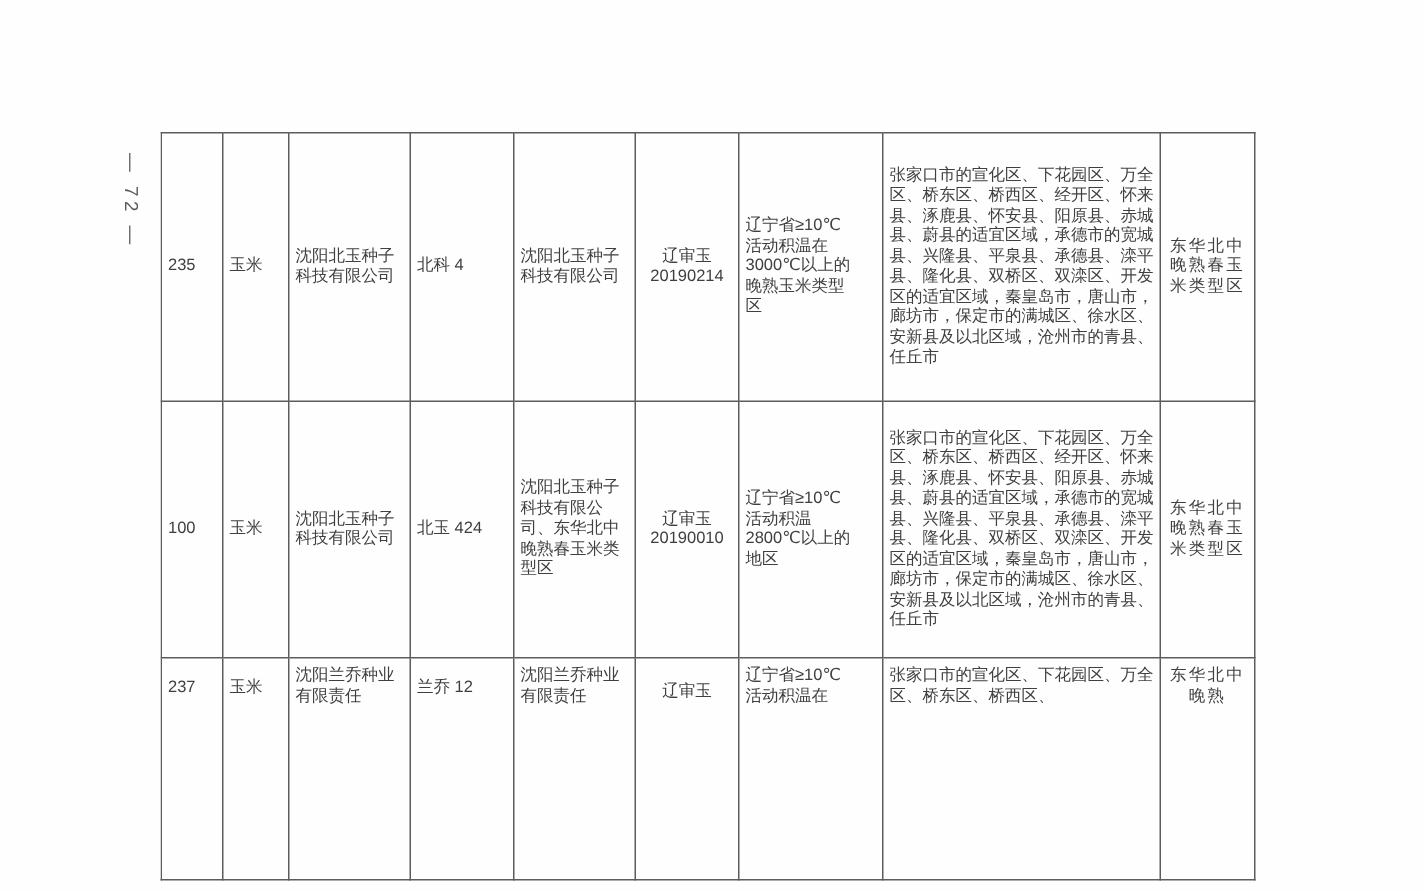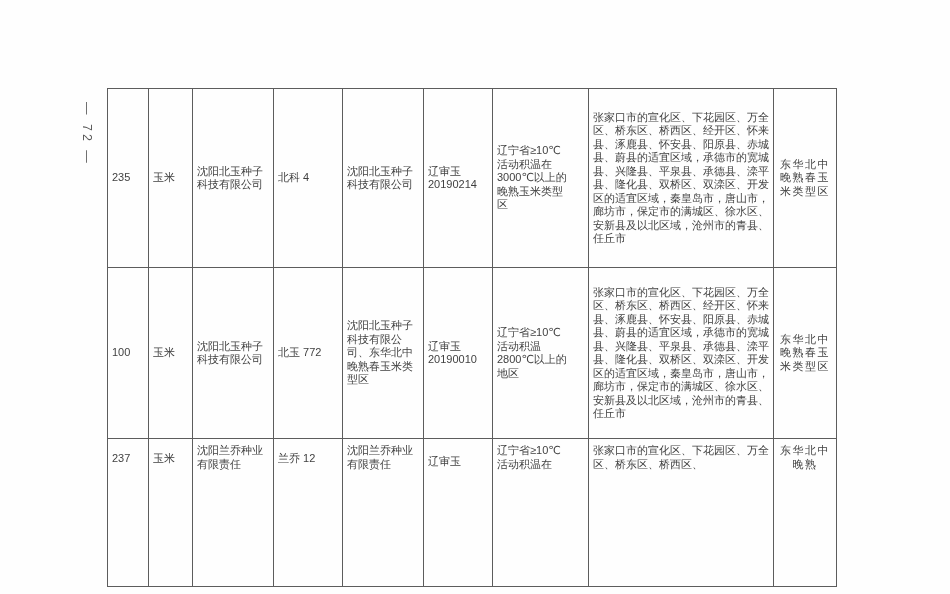--- a/index.html
+++ b/index.html
@@ -55,21 +55,21 @@
   tr.r-head   { height: 49px; }
   tr.r-cont   { height: 61px; }
   tr.r-235    { height: 179px; }
   tr.r-236    { height: 171px; }
   tr.r-237    { height: 200px; }
   .hw2 { display: inline-block; width: 2.4em; }
   .hw4 { display: inline-block; width: 4.4em; }
   .hw5 { display: inline-block; width: 5.5em; }
   .c-seq, .c-crop, .c-variety { text-align: left; }
   .c-intro, .c-breed { text-align: left; padding: 2px 9px; border-radius: 10px; }
-  .c-appr  { text-align: left; padding: 2px 6px; white-space: pre-line; margin-left: 28px; }
+  .c-appr  { text-align: center; padding: 2px 6px; white-space: pre-line; margin-left: 28px; }
   .c-orig  { text-align: left; padding: 2px 6px; white-space: pre-line; }
   .c-region{ text-align: left; padding: 2px 6px; line-height: 13.2px; }
   .c-remark{ text-align: center; padding: 2px 12px; letter-spacing: 1.5px; line-height: 14px; margin-left: 36px; }
   tr.r-237 td { vertical-align: top; }
   tr.r-237 td.pt-s { padding-top: 5px; }
   tr.r-237 td.pt-m { padding-top: 13px; }
   tr.r-237 td.pt-l { padding-top: 16px; }
   .cut-line {
     position: absolute;
     left: 107px;
@@ -116,21 +116,21 @@
 晚熟玉米类型
 区</td>
         <td class="c-region">张家口市的宣化区、下花园区、万全区、桥东区、桥西区、经开区、怀来县、涿鹿县、怀安县、阳原县、赤城县、蔚县的适宜区域，承德市的宽城县、兴隆县、平泉县、承德县、滦平县、隆化县、双桥区、双滦区、开发区的适宜区域，秦皇岛市，唐山市，廊坊市，保定市的满城区、徐水区、安新县及以北区域，沧州市的青县、任丘市</td>
         <td class="c-remark">东华北中晚熟春玉米类型区</td>
       </tr>
 
       <tr class="r-236">
         <td class="c-seq">100</td>
         <td class="c-crop">玉米</td>
         <td class="c-intro">沈阳北玉种子科技有限公司</td>
-        <td class="c-variety">北玉 772</td>
+        <td class="c-variety">北玉 424</td>
         <td class="c-breed">沈阳北玉种子科技有限公司、东华北中晚熟春玉米类型区</td>
         <td class="c-appr">辽审玉
 20190010</td>
         <td class="c-orig">辽宁省≥10℃
 活动积温
 2800℃以上的
 地区</td>
         <td class="c-region">张家口市的宣化区、下花园区、万全区、桥东区、桥西区、经开区、怀来县、涿鹿县、怀安县、阳原县、赤城县、蔚县的适宜区域，承德市的宽城县、兴隆县、平泉县、承德县、滦平县、隆化县、双桥区、双滦区、开发区的适宜区域，秦皇岛市，唐山市，廊坊市，保定市的满城区、徐水区、安新县及以北区域，沧州市的青县、任丘市</td>
         <td class="c-remark">东华北中晚熟春玉米类型区</td>
       </tr>

